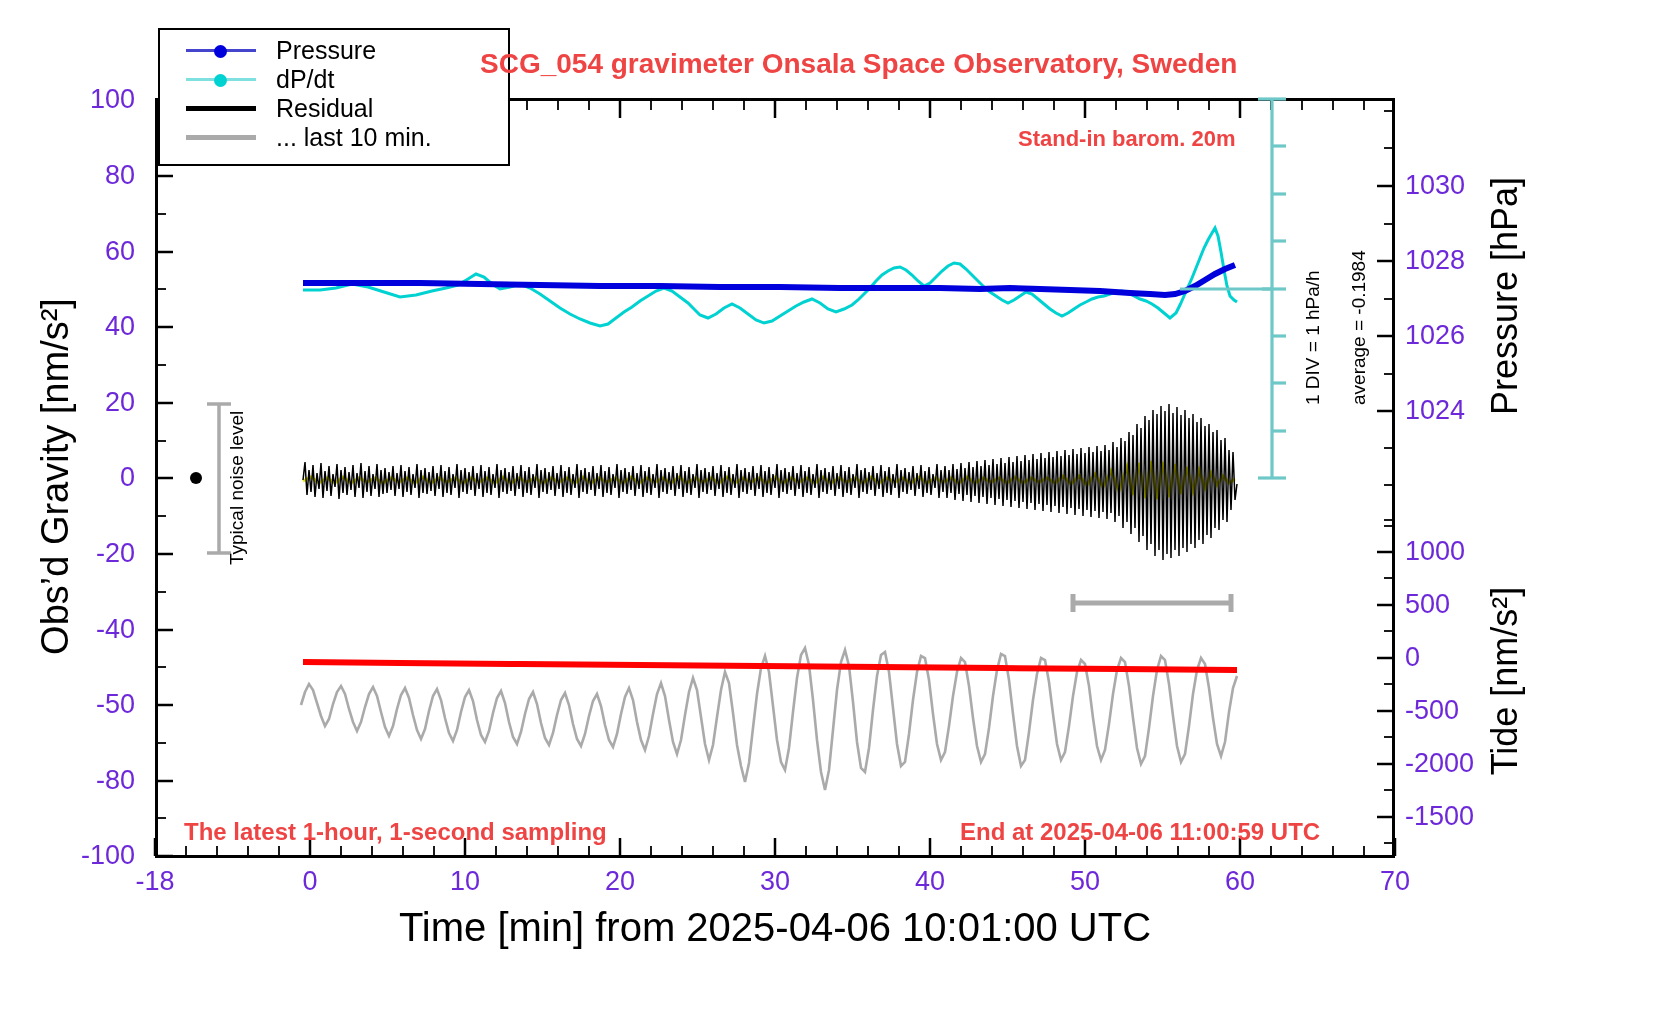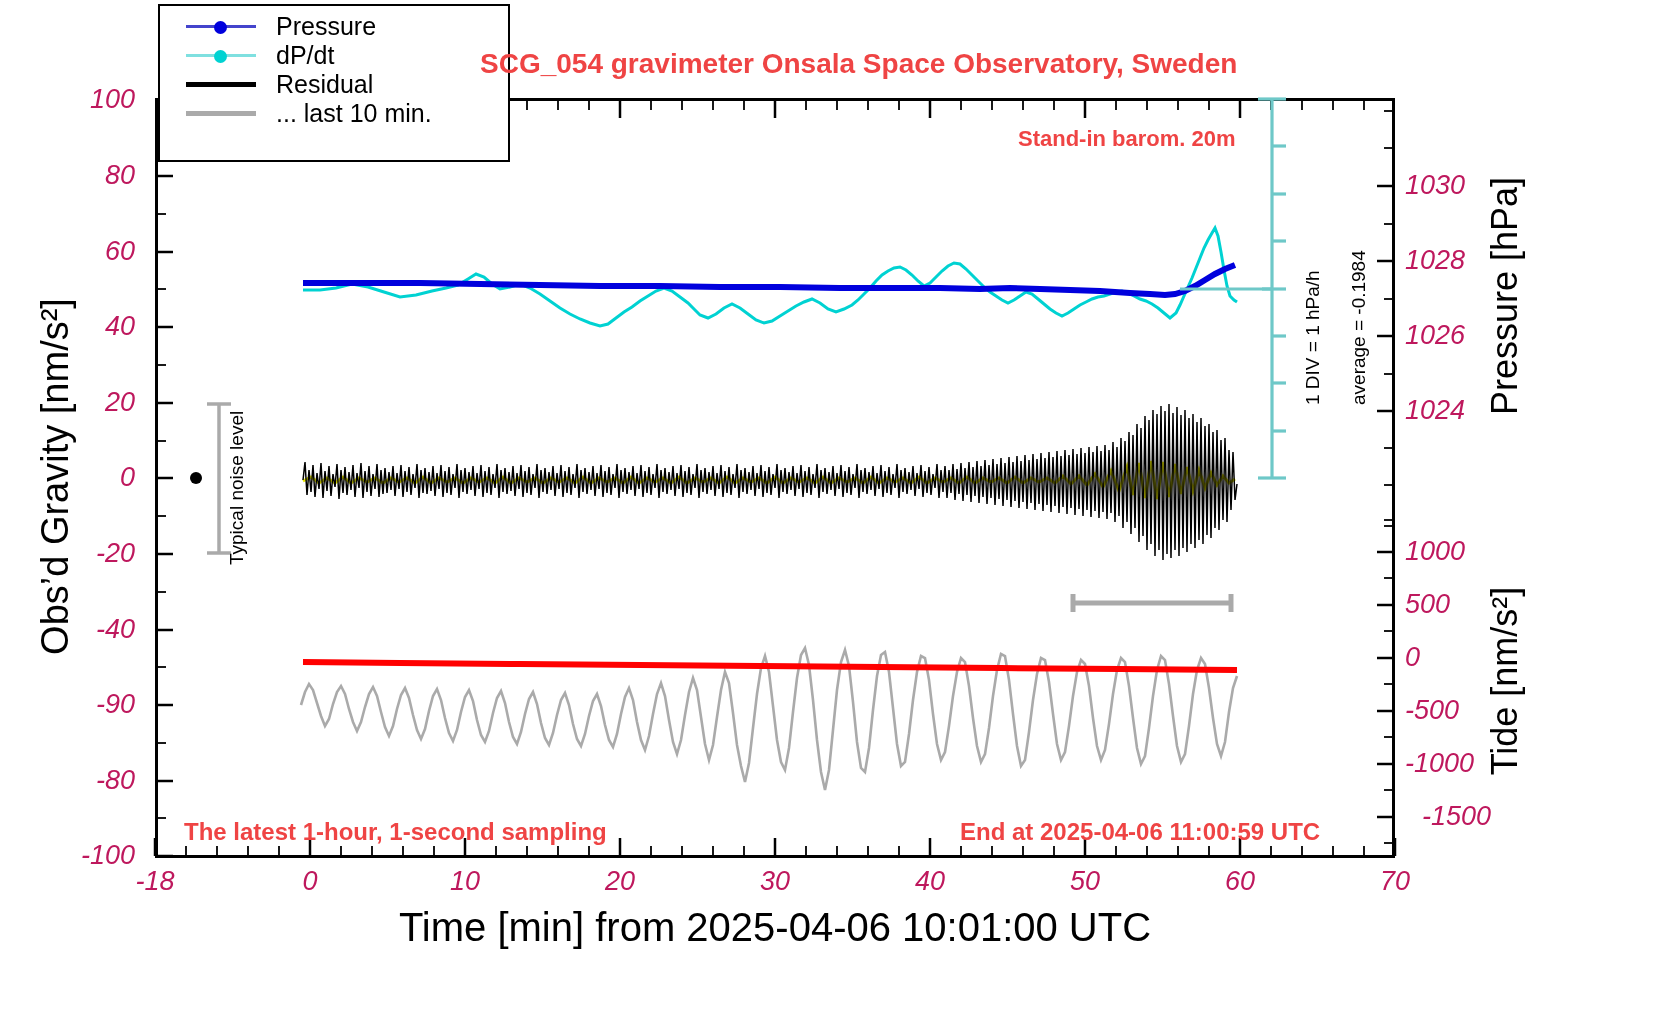--- a/index.html
+++ b/index.html
@@ -4,21 +4,21 @@
 <style>
   html,body{margin:0;padding:0;background:#ffffff;}
   body{width:1660px;height:1020px;font-family:"Liberation Sans",sans-serif;overflow:hidden;position:relative;}
   #stage{position:absolute;left:0;top:0;width:1660px;height:1020px;}
 
   .plot-frame{position:absolute;left:155px;top:98px;width:1240px;height:760px;border:3px solid #000;box-sizing:border-box;background:#fff;}
 
   svg.layer{position:absolute;left:0;top:0;width:1660px;height:1020px;pointer-events:none;}
 
   
-  .tl{position:absolute;font-size:27px;color:#be185d;white-space:nowrap;font-family:"Liberation Sans",sans-serif;font-style:italic;}
+  .tl{position:absolute;font-size:27px;color:#6d28d9;white-space:nowrap;font-family:"Liberation Sans",sans-serif;}
   .tl.left{text-align:right;}
   .tl.right{text-align:left;}
   .tl.xax{text-align:center;}
 
   
   .axis-title{position:absolute;font-size:35px;color:#000;white-space:nowrap;}
   #ylabel-left{left:-275px;top:455px;width:660px;text-align:center;transform:rotate(-90deg);transform-origin:50% 50%;font-size:38px;}
   #ylabel-press{left:1295px;top:275px;width:420px;text-align:center;transform:rotate(-90deg);transform-origin:50% 50%;font-size:36px;}
   #ylabel-tide{left:1340px;top:660px;width:330px;text-align:center;transform:rotate(-90deg);transform-origin:50% 50%;font-size:36px;}
   #xlabel{left:160px;top:905px;width:1230px;text-align:center;font-size:40px;}
@@ -27,21 +27,21 @@
   .anno{position:absolute;font-weight:bold;color:#ef4444;white-space:nowrap;}
   #chart-title{left:480px;top:48px;font-size:28px;}
   #standin{left:1018px;top:126px;font-size:22px;}
   #bottom-left-note{left:184px;top:818px;font-size:24px;}
   #bottom-right-note{left:960px;top:818px;font-size:24px;}
 
   .rot-anno{position:absolute;font-size:19px;color:#000;white-space:nowrap;transform:rotate(-90deg);transform-origin:0 0;}
   #noise-label{position:absolute;left:226px;top:565px;font-size:19px;color:#000;white-space:nowrap;transform:rotate(-90deg);transform-origin:0 0;}
 
   
-  #legend{position:absolute;left:158px;top:4px;width:352px;height:158px;background:#fff;border:2px solid #000;box-sizing:border-box;padding:6px 0 0 0;}
+  #legend{position:absolute;left:158px;top:28px;width:352px;height:138px;background:#fff;border:2px solid #000;box-sizing:border-box;padding:6px 0 0 0;}
   .leg-row{display:flex;align-items:center;height:29px;}
   .leg-sym{width:78px;height:29px;position:relative;flex:0 0 78px;margin-left:22px;}
   .leg-line{position:absolute;left:4px;top:13px;width:70px;height:3px;}
   .leg-line.thick{height:5px;top:12px;}
   .leg-dot{position:absolute;left:32px;top:9px;width:13px;height:13px;border-radius:50%;}
   .leg-txt{font-size:25px;color:#000;margin-left:16px;white-space:nowrap;}
 </style>
 </head>
 <body>
 
@@ -389,35 +389,35 @@
   <div class="axis-title" id="xlabel">Time [min] from 2025-04-06 10:01:00 UTC</div>
 
   <div class="tl left" style="left:35px;top:84px;width:100px;">100</div>
   <div class="tl left" style="left:35px;top:160px;width:100px;">80</div>
   <div class="tl left" style="left:35px;top:236px;width:100px;">60</div>
   <div class="tl left" style="left:35px;top:311px;width:100px;">40</div>
   <div class="tl left" style="left:35px;top:387px;width:100px;">20</div>
   <div class="tl left" style="left:35px;top:462px;width:100px;">0</div>
   <div class="tl left" style="left:35px;top:538px;width:100px;">-20</div>
   <div class="tl left" style="left:35px;top:614px;width:100px;">-40</div>
-  <div class="tl left" style="left:35px;top:689px;width:100px;">-90</div>
+  <div class="tl left" style="left:35px;top:689px;width:100px;">-50</div>
   <div class="tl left" style="left:35px;top:765px;width:100px;">-80</div>
   <div class="tl left" style="left:35px;top:840px;width:100px;">-100</div>
 
   <div class="tl right" style="left:1405px;top:170px;width:120px;">1030</div>
   <div class="tl right" style="left:1405px;top:245px;width:120px;">1028</div>
   <div class="tl right" style="left:1405px;top:320px;width:120px;">1026</div>
   <div class="tl right" style="left:1405px;top:395px;width:120px;">1024</div>
 
   <div class="tl right" style="left:1405px;top:536px;width:120px;">1000</div>
   <div class="tl right" style="left:1405px;top:589px;width:120px;">500</div>
   <div class="tl right" style="left:1405px;top:642px;width:120px;">0</div>
   <div class="tl right" style="left:1405px;top:695px;width:120px;">-500</div>
-  <div class="tl right" style="left:1405px;top:748px;width:120px;">-1000</div>
-  <div class="tl right" style="left:1371px;top:801px;width:120px;text-align:right;">-1500</div>
+  <div class="tl right" style="left:1405px;top:748px;width:120px;">-2000</div>
+  <div class="tl right" style="left:1405px;top:801px;width:120px;">-1500</div>
 
   <div class="tl xax" style="left:105px;top:866px;width:100px;">-18</div>
   <div class="tl xax" style="left:260px;top:866px;width:100px;">0</div>
   <div class="tl xax" style="left:415px;top:866px;width:100px;">10</div>
   <div class="tl xax" style="left:570px;top:866px;width:100px;">20</div>
   <div class="tl xax" style="left:725px;top:866px;width:100px;">30</div>
   <div class="tl xax" style="left:880px;top:866px;width:100px;">40</div>
   <div class="tl xax" style="left:1035px;top:866px;width:100px;">50</div>
   <div class="tl xax" style="left:1190px;top:866px;width:100px;">60</div>
   <div class="tl xax" style="left:1345px;top:866px;width:100px;">70</div>

